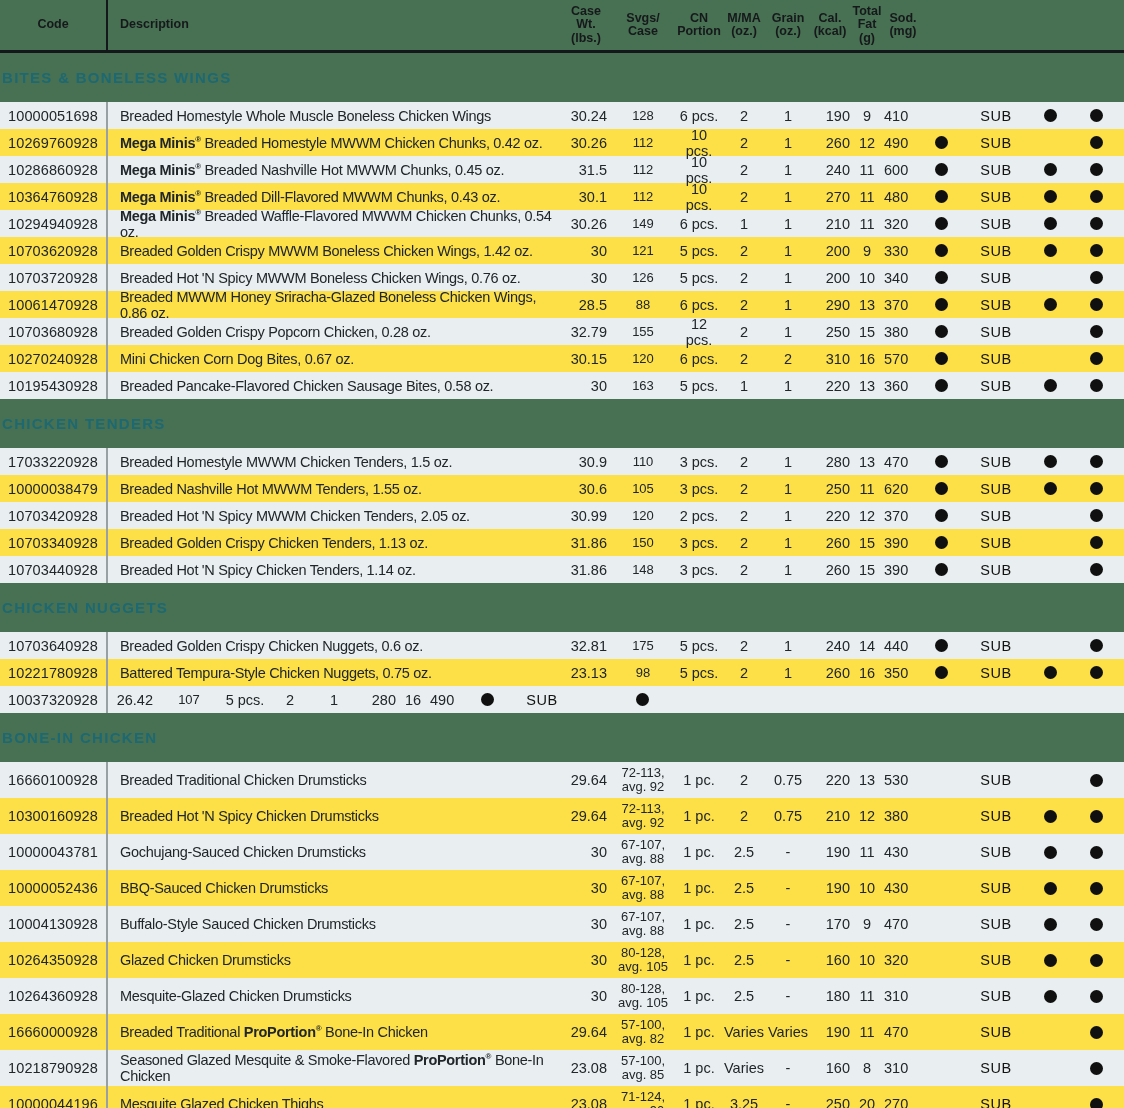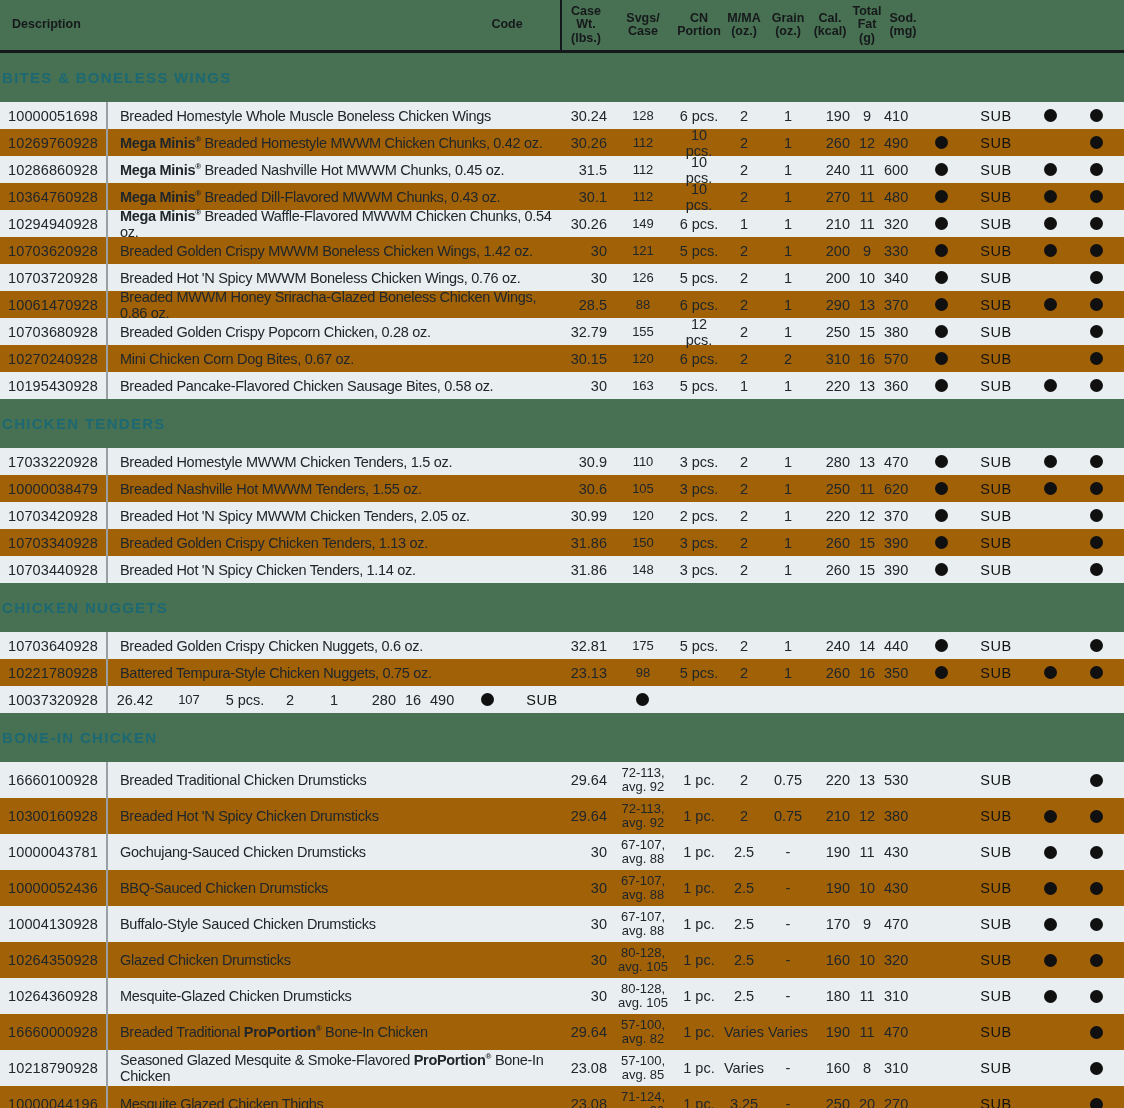--- a/index.html
+++ b/index.html
@@ -53,21 +53,21 @@
     text-transform:uppercase; color:#1c6973;
   }
 
   
   .row {
     display:flex; align-items:center;
     height:27px; font-size:14.5px;
   }
   .row.tall { height:36px; }
   .row.odd  { background:#e9eff0; }
-  .row.even { background:#a16207; }
+  .row.even { background:#fde047; }
   .row .c-code {
     align-self:stretch; display:flex; align-items:center; justify-content:center;
     border-right:2px solid #98a0a3; font-size:14.5px; letter-spacing:0.1px;
   }
   .row .c-desc { font-size:14.5px; letter-spacing:-0.3px; line-height:16px; }
   .row .c-desc .b { font-weight:bold; }
   .row .c-desc .sup { font-size:8px; vertical-align:super; line-height:0; }
   .row .c-svgs { font-size:13px; line-height:14px; white-space:pre-line; }
   .flagcell { display:flex; align-items:center; justify-content:center; }
   .dot {
@@ -75,22 +75,22 @@
   }
   .subtxt { font-size:14.5px; letter-spacing:0.5px; color:#131313; }
 
   .bottom-line { height:3px; background:#20241c; margin-top:0; }
 </style>
 </head>
 <body>
 
 <div class="table">
   <div class="hdr" id="hdr-row">
+      <div class="cell c-code">Code</div>
       <div class="cell c-desc">Description</div>
-      <div class="cell c-code">Code</div>
       <div class="cell c-casewt">Case
 Wt.
 (lbs.)</div>
       <div class="cell c-svgs">Svgs/
 Case</div>
       <div class="cell c-portion">CN
 Portion</div>
       <div class="cell c-mma">M/MA
 (oz.)</div>
       <div class="cell c-grain">Grain

